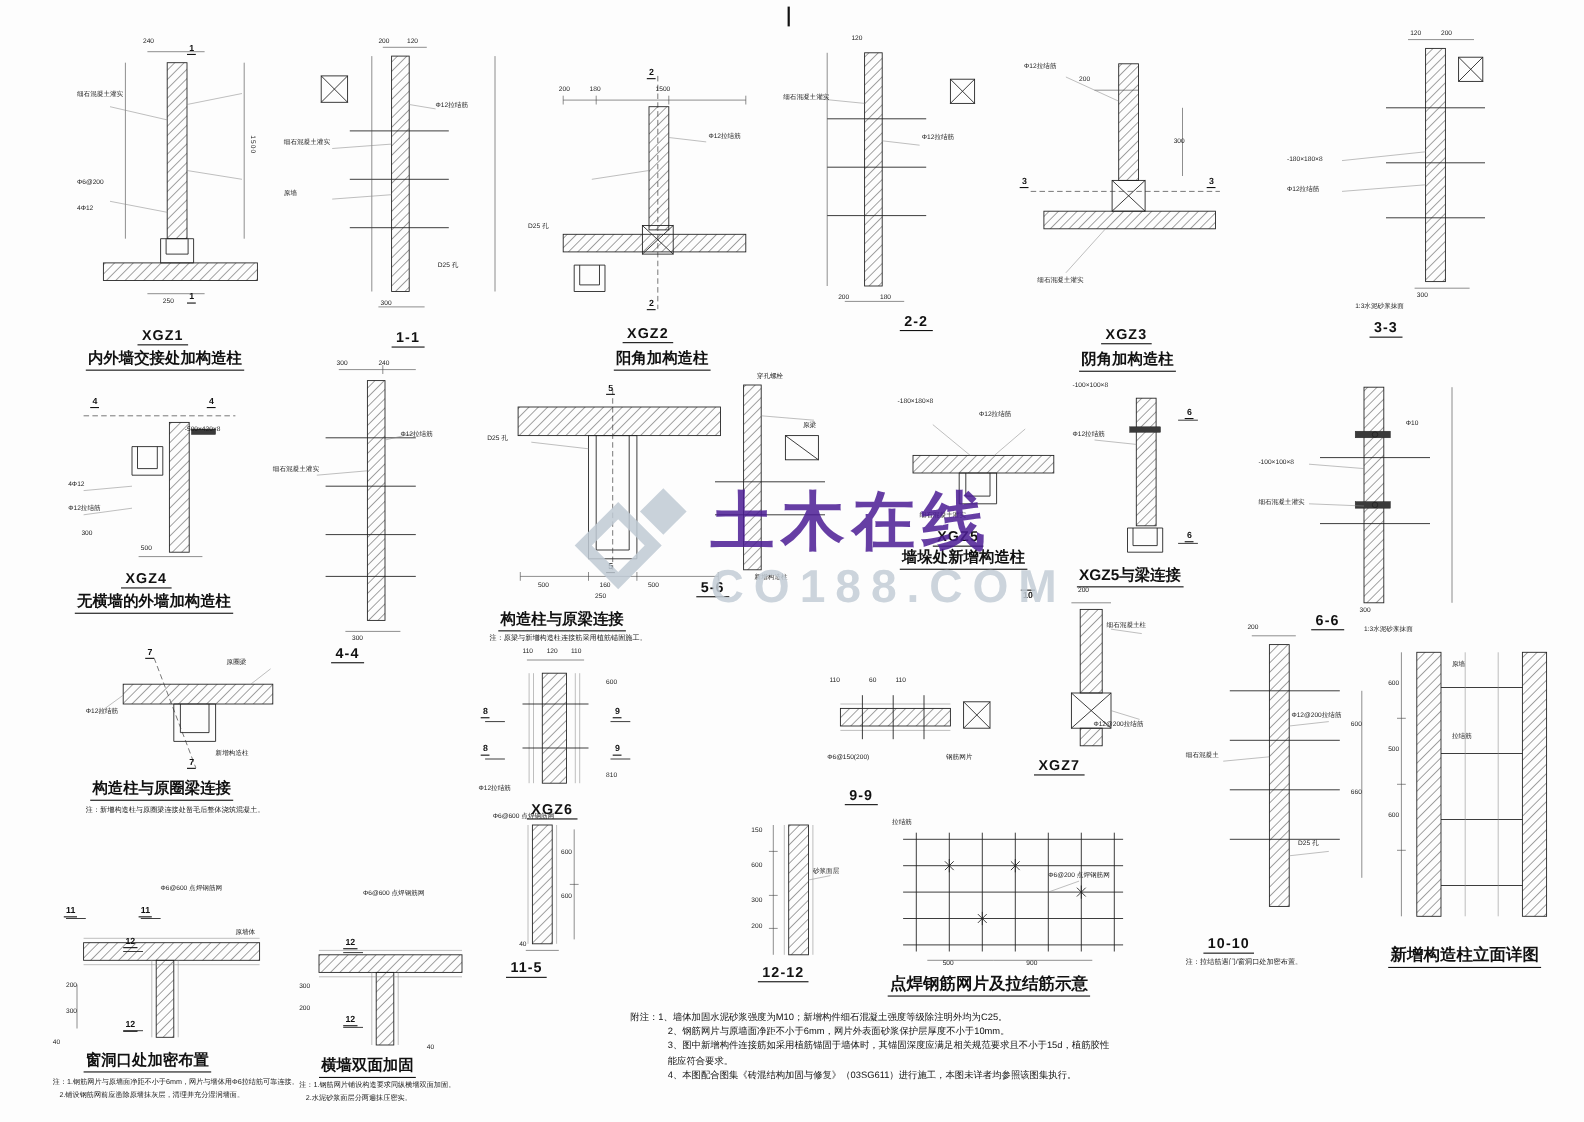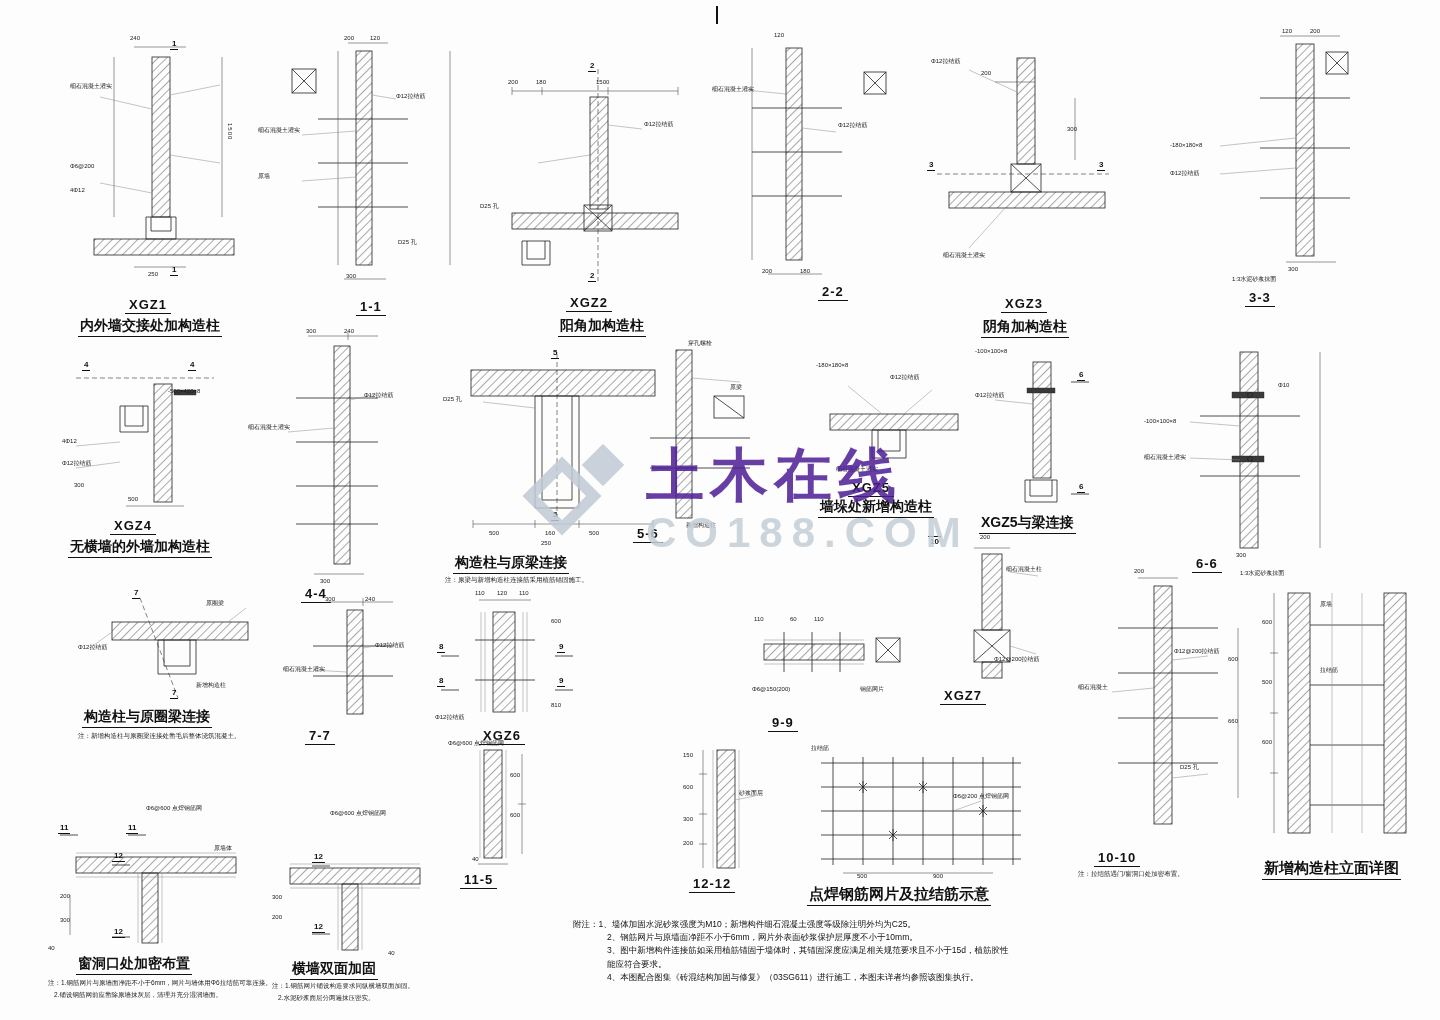--- a/index.html
+++ b/index.html
@@ -354,36 +354,20 @@
   </svg>
   <span class="mk" style="left:54px;top:0px">7</span>
   <span class="mk" style="left:92px;top:100px">7</span>
   <span class="ann" style="left:128px;top:12px">原圈梁</span>
   <span class="ann" style="left:0px;top:56px">Φ12拉结筋</span>
   <span class="ann" style="left:118px;top:94px">新增构造柱</span>
   <span class="ttl" style="left:4px;top:120px">构造柱与原圈梁连接</span>
   <span class="nt" style="left:0px;top:144px">注：新增构造柱与原圈梁连接处凿毛后整体浇筑混凝土。</span>
 </div>
 
-<div class="cell" style="left:283px;top:596px;width:150px;height:155px">
-  <svg class="drawing" width="150" height="130">
-    <rect class="w" x="64" y="14" width="16" height="104"></rect>
-    <line class="ln" x1="30" y1="50" x2="110" y2="50"></line>
-    <line class="ln" x1="30" y1="80" x2="110" y2="80"></line>
-    <line class="dim" x1="44" y1="6" x2="110" y2="6"></line>
-    <line class="dim" x1="80" y1="2" x2="80" y2="10"></line>
-    <line class="tn" x1="80" y1="52" x2="104" y2="48"></line>
-    <line class="tn" x1="64" y1="76" x2="30" y2="74"></line>
-  </svg>
-  <span class="ann" style="left:42px;top:0px">300</span>
-  <span class="ann" style="left:82px;top:0px">240</span>
-  <span class="ann" style="left:92px;top:46px">Φ12拉结筋</span>
-  <span class="ann" style="left:0px;top:70px">细石混凝土灌实</span>
-  <span class="code" style="left:22px;top:132px">7-7</span>
-</div>
 
 <div class="cell" style="left:435px;top:590px;width:145px;height:165px">
   <svg class="drawing" width="145" height="136">
     <rect class="w" x="58" y="22" width="22" height="100"></rect>
     <line class="tn" x1="50" y1="22" x2="50" y2="122"></line>
     <line class="tn" x1="46" y1="22" x2="46" y2="122"></line>
     <line class="tn" x1="88" y1="22" x2="88" y2="122"></line>
     <line class="tn" x1="92" y1="22" x2="92" y2="122"></line>
     <line class="ln" x1="40" y1="50" x2="100" y2="50"></line>
     <line class="ln" x1="40" y1="90" x2="100" y2="90"></line>

